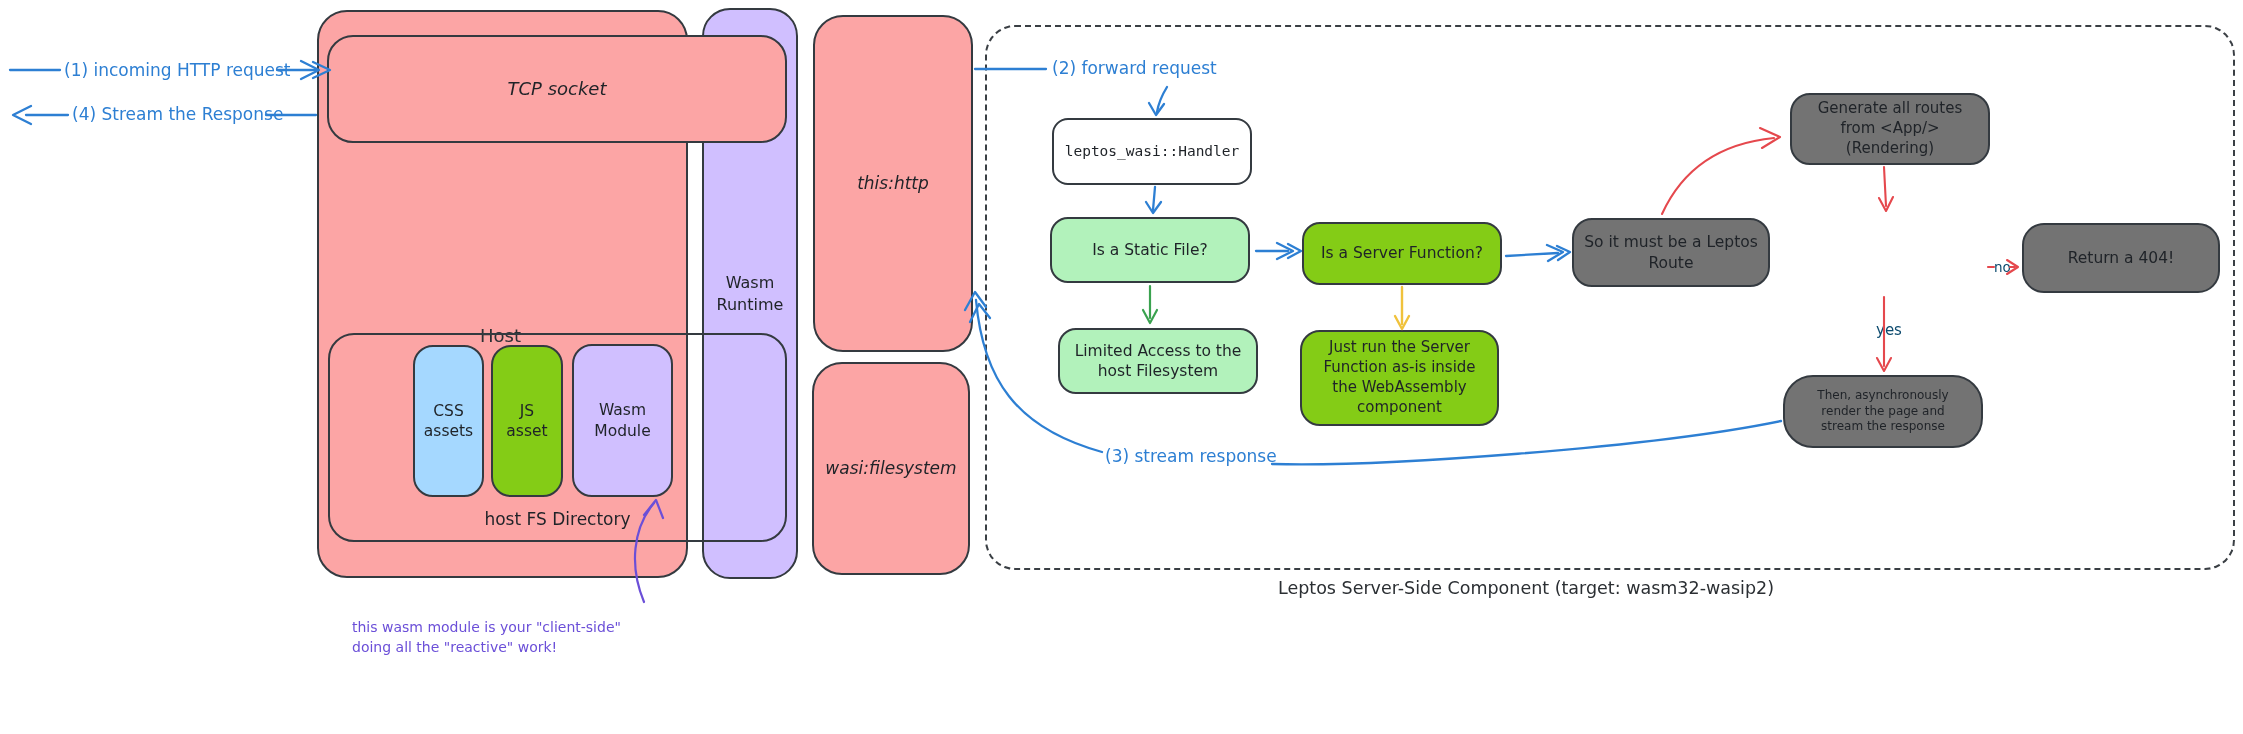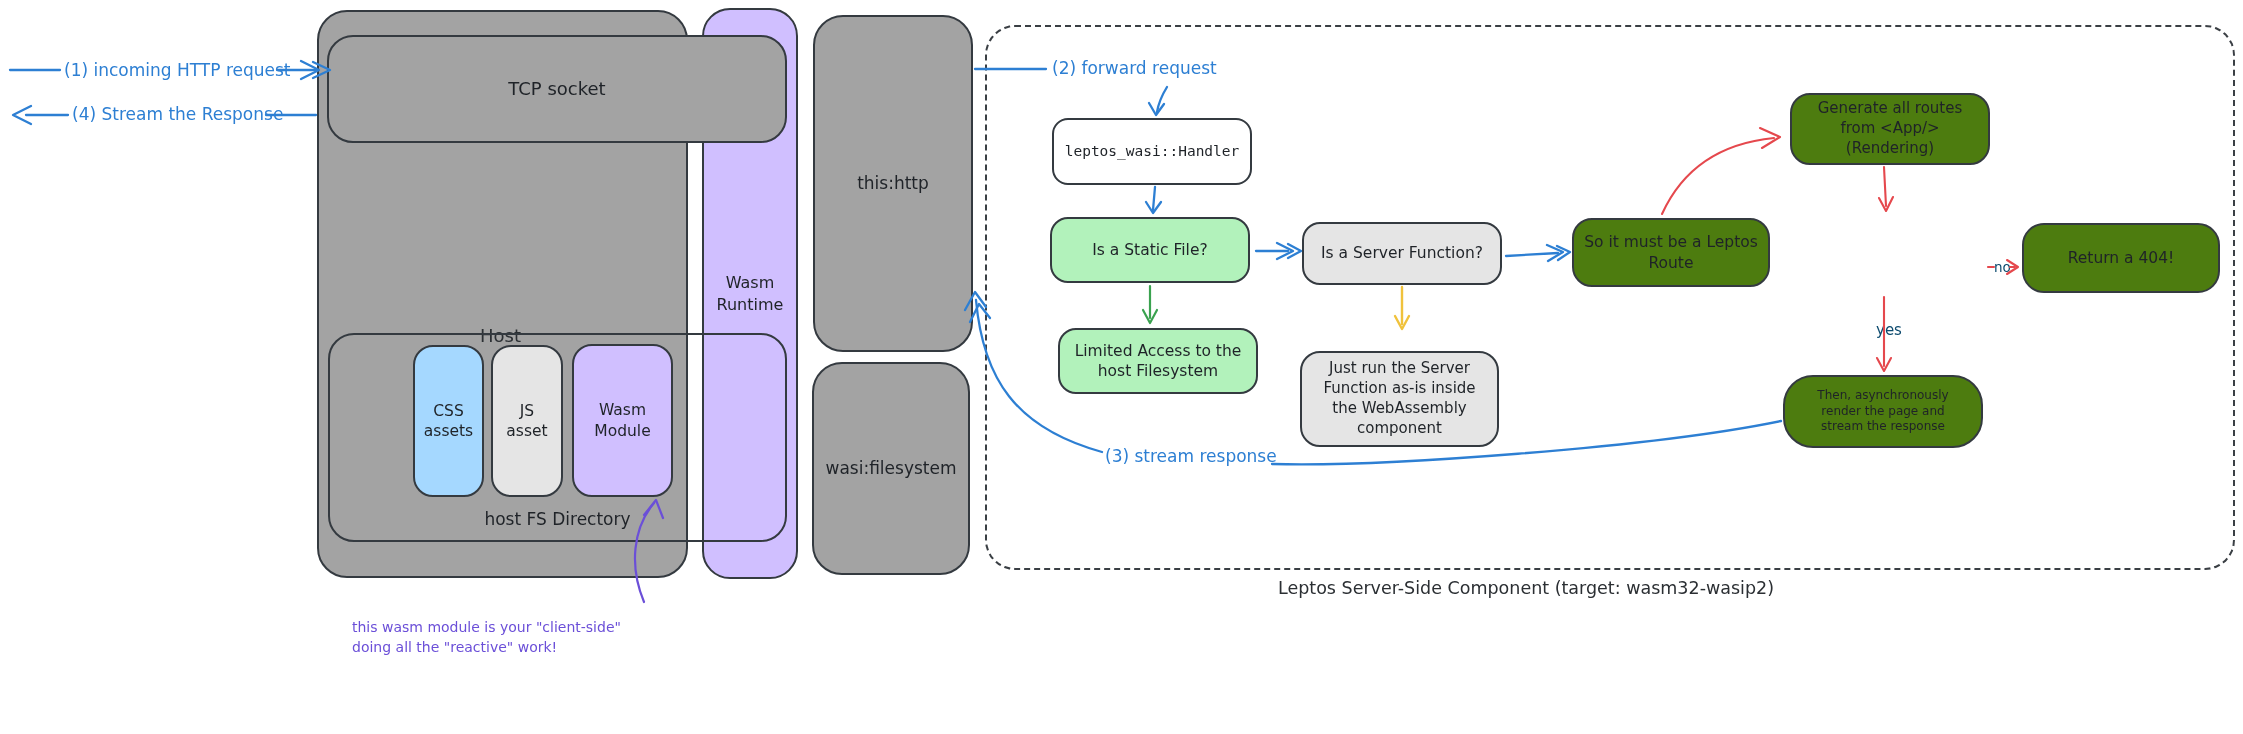--- a/index.html
+++ b/index.html
@@ -8,26 +8,26 @@
     font-family:"DejaVu Sans","Liberation Sans",sans-serif;
     color:#1f2328;background:#ffffff;
   }
   .box{
     position:absolute;box-sizing:border-box;
     border:2px solid #343a40;
     display:flex;align-items:center;justify-content:center;
     text-align:center;white-space:pre-line;line-height:1.32;
     font-size:15.5px;color:#1f2328;
   }
-  .fill-gray{background:#a3a3a3;}
+  .fill-gray{background:#fca5a5;font-style:italic;}
   .fill-purple{background:#d0bfff;}
   .fill-blue{background:#a5d8ff;}
-  .fill-yellow{background:#e5e5e5;}
+  .fill-yellow{background:#84cc16;}
   .fill-green{background:#b2f2bb;}
-  .fill-pink{background:#4d7c0f;}
+  .fill-pink{background:#737373;}
   .fill-white{background:#ffffff;}
   .fill-none{background:transparent;}
   .lbl{position:absolute;white-space:pre-line;line-height:1.45;}
   .blue-ink{color:#2d7fd3;}
   .red-ink{color:#0c4a6e;}
   .purple-ink{color:#6b4fd8;}
   .dark-ink{color:#2b2f33;margin-top:36px;}
   .mono{font-family:"DejaVu Sans Mono","Liberation Mono",monospace;font-size:14.5px;}
   #arrows{position:absolute;left:0;top:0;width:2243px;height:734px;pointer-events:none;}
   #arrows path{fill:none;stroke-linecap:round;stroke-linejoin:round;}
@@ -93,21 +93,21 @@
 
   <div class="box fill-green" style="left:1058px;top:328px;width:200px;height:66px;border-radius:18px;">
     <span>Limited Access to the
 host Filesystem</span>
   </div>
 
   <div class="box fill-yellow" style="left:1302px;top:222px;width:200px;height:63px;border-radius:18px;">
     <span>Is a Server Function?</span>
   </div>
 
-  <div class="box fill-yellow" style="left:1300px;top:330px;width:199px;height:96px;border-radius:20px;font-size:15px;margin-top:21px;">
+  <div class="box fill-yellow" style="left:1300px;top:330px;width:199px;height:96px;border-radius:20px;font-size:15px;">
     <span>Just run the Server
 Function as-is inside
 the WebAssembly
 component</span>
   </div>
 
   <div class="box fill-pink" style="left:1572px;top:218px;width:198px;height:69px;border-radius:20px;">
     <span>So it must be a Leptos
 Route</span>
   </div>

